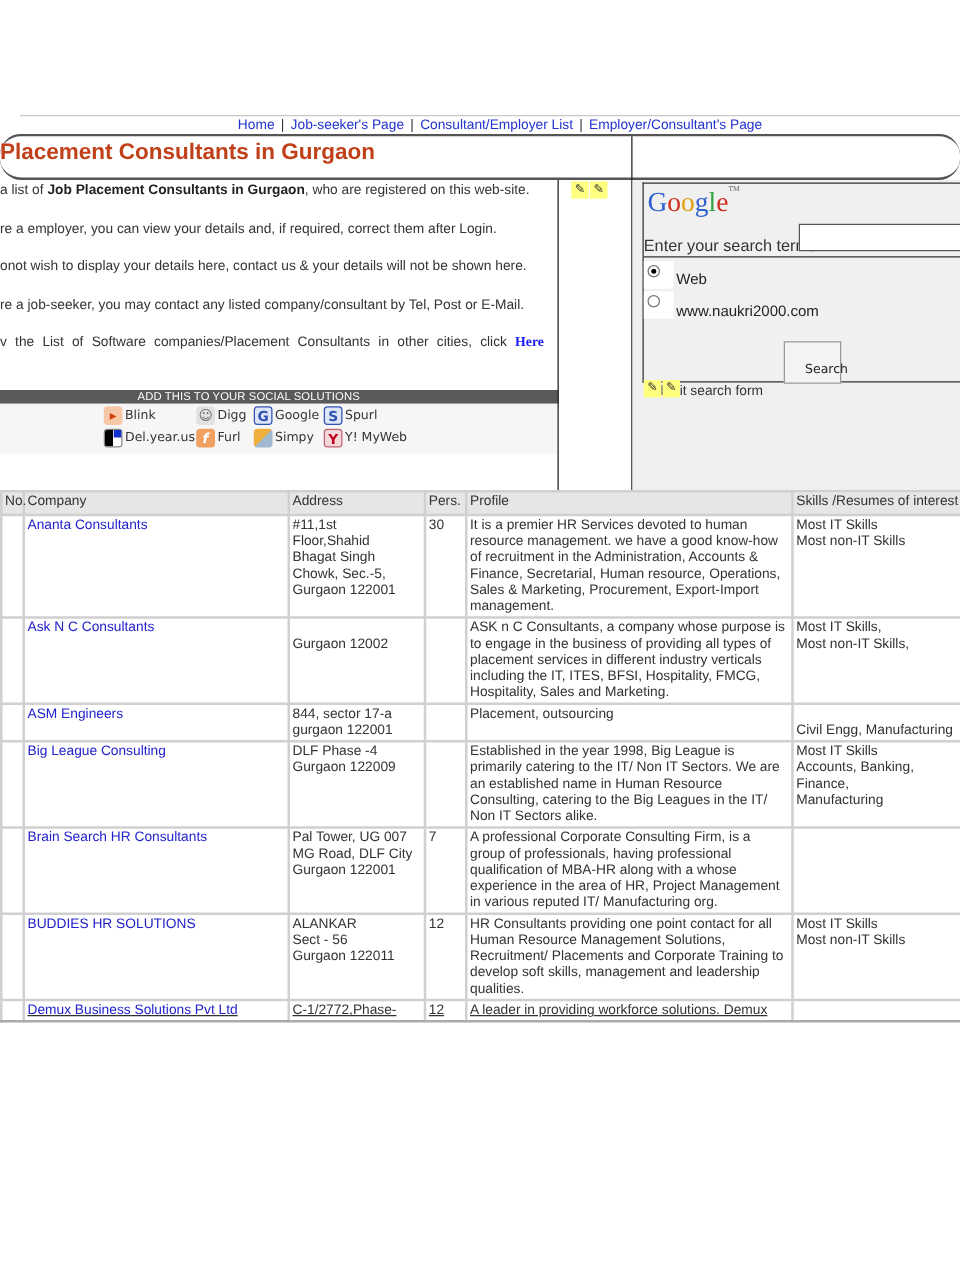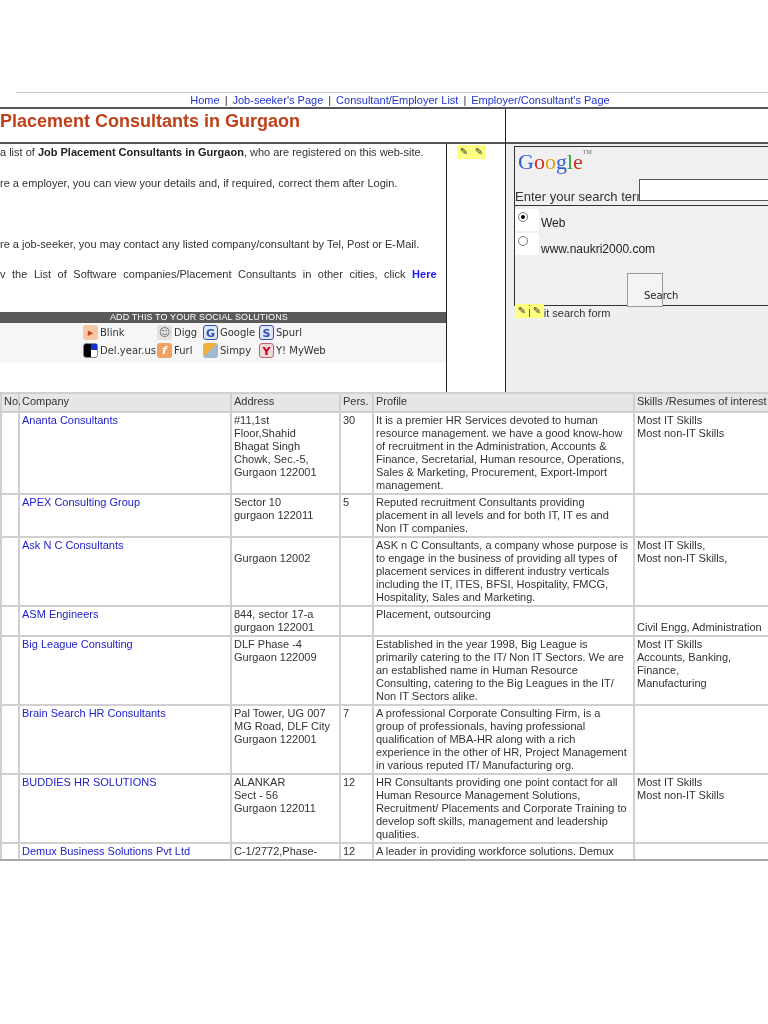--- a/index.html
+++ b/index.html
@@ -7,28 +7,28 @@
     body { width: 768px; height: 1024px; overflow: hidden; position: relative;
            font-family: "Liberation Sans", sans-serif; color: #222; }
     a { color: #1a1aff; text-decoration: none; }
 
     .topnav { position: absolute; left: 16px; top: 92px; width: 768px; height: 15px;
               border-top: 1px solid #c8c8c8; text-align: center; font-size: 11px; line-height: 15px; }
     .topnav a { color: #2233cc; }
     .topnav .sep { color: #333; margin: 0 5px; }
 
     .title-row { position: absolute; left: 0; top: 107px; width: 768px; height: 37px;
-                 border-top: 2px solid #555; border-bottom: 2px solid #555; }
+                 border-top: 2px solid #555; border-bottom: 2px solid #555; border-radius: 17px; }
     .page-title { position: absolute; left: 0; top: 2px; font-size: 18px; font-weight: bold; color: #c0401a; }
     .title-divider { position: absolute; left: 505px; top: 0; width: 1px; height: 35px; background: #222; }
 
     .intro { position: absolute; left: 0; top: 144px; width: 447px; height: 250px; }
     .intro p { margin: 0; position: absolute; left: 0; font-size: 11px; color: #333; white-space: nowrap; }
     .intro p b { color: #222; }
-    .intro .here { color: #1a1aff; font-weight: bold; }
+    .intro .here { color: #1a1aff; font-weight: bold; font-family: Liberation Serif, serif; }
 
     .share-bar { position: absolute; left: 0; top: 312px; width: 447px; height: 11px;
                  background: #5a5a5a; color: #fff; font-size: 9px; line-height: 11px; }
     .share-bar span { position: absolute; left: 110px; letter-spacing: 0.1px; }
     .bookmarks { position: absolute; left: 0; top: 323px; width: 447px; height: 40px; background: #f6f6f6; }
     .bm { position: absolute; font-size: 10px; font-family: "DejaVu Sans", sans-serif; color: #333;
           display: flex; align-items: center; gap: 2px; }
     .bm-ico { width: 15px; height: 15px; border-radius: 3px; display: inline-block; font-size: 11px;
               line-height: 15px; text-align: center; font-weight: bold; }
 
@@ -47,49 +47,50 @@
     .search-input { position: absolute; left: 124px; top: 32px; width: 140px; height: 22px;
                     border: 1px solid #555; background: #fff; }
     .search-sep { position: absolute; left: 0; top: 58px; width: 260px; height: 1px; background: #333; }
     .radio-cell { position: absolute; left: 0; width: 24px; height: 22px; background: #fff; }
     .radio { position: absolute; left: 3px; top: 3px; width: 10px; height: 10px; border-radius: 50%;
              border: 1px solid #777; background: #fff; }
     .radio.checked::after { content: ""; position: absolute; left: 2px; top: 2px; width: 4px; height: 4px;
                             border-radius: 50%; background: #000; }
     .radio-label { position: absolute; left: 26px; font-size: 12px; color: #222; }
     .submit-label { position: absolute; left: 0; top: 160px; font-size: 11px; color: #333; }
-    .search-btn { position: absolute; left: 112px; top: 126px; width: 36px; height: 30px;
+    .search-btn { position: absolute; left: 112px; top: 126px; width: 46px; height: 30px;
                   border: 1px solid #999; background: #f4f4f4; font-size: 10px;
                   font-family: "DejaVu Sans", sans-serif; padding: 16px; color: #222; }
 
     .listing { position: absolute; left: 0; top: 392px; width: 768px; border-collapse: collapse;
                table-layout: fixed; font-size: 11px; }
     .listing th, .listing td { border: 2px solid #d0d0d0; vertical-align: top; padding: 1px 2px; line-height: 13px; }
     .listing thead tr { border-top: 2px solid #555; }
     .listing th { background: #e6e6e6; font-weight: normal; text-align: left; color: #333; height: 19px; }
     .listing td { color: #333; }
     .listing td.company a { color: #2222cc; }
     .listing td.multi { white-space: pre-line; }
-    .listing tbody tr:last-child td { border-bottom: 2px solid #aaa; }
+    .listing tbody tr:last-child td { border-bottom: 2px solid #aaa; text-decoration: underline; }
   </style>
 </head>
 <body>
 
 <div class="topnav">
   <a href="#">Home</a><span class="sep">|</span><a href="#">Job-seeker's Page</a><span class="sep">|</span><a href="#">Consultant/Employer List</a><span class="sep">|</span><a href="#">Employer/Consultant's Page</a>
 </div>
 
 <div class="title-row">
   <div class="page-title">Placement Consultants in Gurgaon</div>
   <div class="title-divider"></div>
 </div>
 
 <div class="intro">
   <p style="top:2px"><span>a list of </span><b>Job Placement Consultants in Gurgaon</b><span>, who are registered on this web-site.</span></p>
   <p style="top:33px">re a employer, you can view your details and, if required, correct them after Login.</p>
+  <p style="top:63px">onot wish to display your details here, contact us &amp; your details will not be shown here.</p>
   <p style="top:94px">re a job-seeker, you may contact any listed company/consultant by Tel, Post or E-Mail.</p>
   <p style="top:124px; word-spacing:3.5px"><span>v the List of Software companies/Placement Consultants in other cities, click</span> <a href="#" class="here">Here</a></p>
 </div>
 
 <div class="share-bar">
   <span>ADD THIS TO YOUR SOCIAL SOLUTIONS</span>
 </div>
 <div class="bookmarks">
   <div class="bm" style="left:83px; top:2px">
     <span class="bm-ico" style="background:#f6c8a8;color:#d04010">▸</span>
@@ -185,66 +186,57 @@
 Bhagat Singh
 Chowk, Sec.-5,
 Gurgaon 122001</td>
       <td>30</td>
       <td>It is a premier HR Services devoted to human resource management. we have a good know-how of recruitment in the Administration, Accounts &amp; Finance, Secretarial, Human resource, Operations, Sales &amp; Marketing, Procurement, Export-Import management.</td>
       <td class="multi">Most IT Skills
 Most non-IT Skills</td>
     </tr>
     <tr>
       <td></td>
-      <td class="company"><a href="#">APEX Consulting Group</a></td>
-      <td class="multi">Sector 10
-gurgaon 122011</td>
-      <td>5</td>
-      <td>Reputed recruitment Consultants providing placement in all levels and for both IT, IT es and Non IT companies.</td>
-      <td class="multi"></td>
-    </tr>
-    <tr>
-      <td></td>
       <td class="company"><a href="#">Ask N C Consultants</a></td>
       <td class="multi">
 Gurgaon 12002</td>
       <td></td>
       <td>ASK n C Consultants, a company whose purpose is to engage in the business of providing all types of placement services in different industry verticals including the IT, ITES, BFSI, Hospitality, FMCG, Hospitality, Sales and Marketing.</td>
       <td class="multi">Most IT Skills,
 Most non-IT Skills,</td>
     </tr>
     <tr>
       <td></td>
       <td class="company"><a href="#">ASM Engineers</a></td>
       <td class="multi">844, sector 17-a
 gurgaon 122001</td>
       <td></td>
       <td>Placement, outsourcing</td>
       <td class="multi">
-Civil Engg, Administration</td>
+Civil Engg, Manufacturing</td>
     </tr>
     <tr>
       <td></td>
       <td class="company"><a href="#">Big League Consulting</a></td>
       <td class="multi">DLF Phase -4
 Gurgaon 122009</td>
       <td></td>
       <td>Established in the year 1998, Big League is primarily catering to the IT/ Non IT Sectors. We are an established name in Human Resource Consulting, catering to the Big Leagues in the IT/ Non IT Sectors alike.</td>
       <td class="multi">Most IT Skills
 Accounts, Banking, Finance,
 Manufacturing</td>
     </tr>
     <tr>
       <td></td>
       <td class="company"><a href="#">Brain Search HR Consultants</a></td>
       <td class="multi">Pal Tower, UG 007
 MG Road, DLF City
 Gurgaon 122001</td>
       <td>7</td>
-      <td>A professional Corporate Consulting Firm, is a group of professionals, having professional qualification of MBA-HR along with a rich experience in the other of HR, Project Management in various reputed IT/ Manufacturing org.</td>
+      <td>A professional Corporate Consulting Firm, is a group of professionals, having professional qualification of MBA-HR along with a whose experience in the area of HR, Project Management in various reputed IT/ Manufacturing org.</td>
       <td class="multi"></td>
     </tr>
     <tr>
       <td></td>
       <td class="company"><a href="#">BUDDIES HR SOLUTIONS</a></td>
       <td class="multi">ALANKAR
 Sect - 56
 Gurgaon 122011</td>
       <td>12</td>
       <td>HR Consultants providing one point contact for all Human Resource Management Solutions, Recruitment/ Placements and Corporate Training to develop soft skills, management and leadership qualities.</td>

